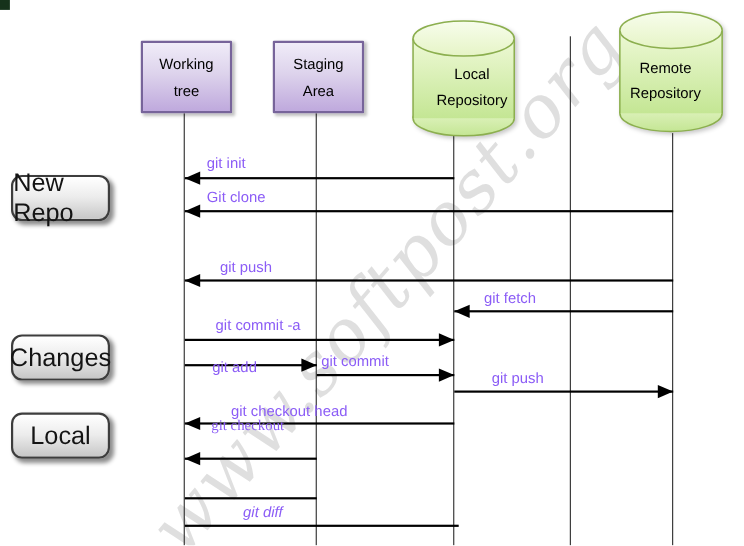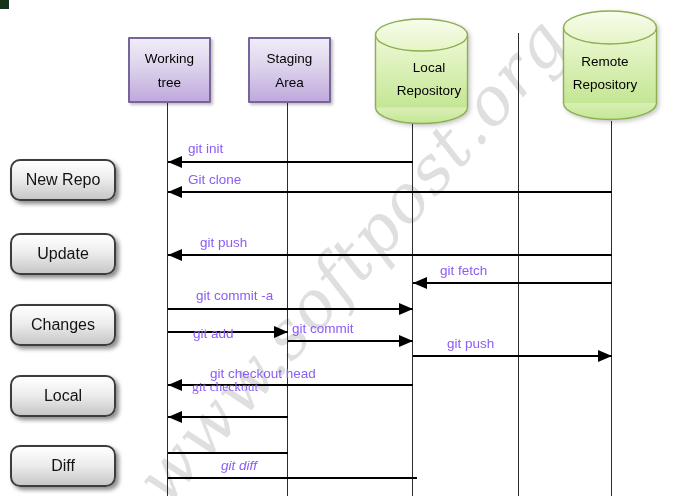--- a/index.html
+++ b/index.html
@@ -48,25 +48,25 @@
   
   .cyl{position:absolute;z-index:4;filter:drop-shadow(2.5px 2px 2px rgba(0,0,0,0.22));}
   .cyl svg{display:block;}
   .cyl .cyl-text{
     position:absolute;left:0;right:0;top:0;bottom:0;
     display:flex;flex-direction:column;align-items:center;justify-content:center;
     gap:8px;padding-top:14px;font-size:13.5px;
   }
   
   .btn{
-    position:absolute;left:10px;width:106px;height:42px;box-sizing:border-box;
+    position:absolute;left:10px;width:90px;height:42px;box-sizing:border-box;
     border:2px solid #3d3d3d;border-radius:10px;
     background:linear-gradient(#ffffff, #ececec 48%, #c7c7c7);
     display:flex;align-items:center;justify-content:center;
-    font-size:16px;color:#141414;z-index:4;cursor:pointer;
+    font-size:23px;color:#141414;z-index:4;cursor:pointer;
     box-shadow:3px 3px 4px rgba(0,0,0,0.45);
   }
 </style>
 </head>
 <body>
 
 <div class="stage">
 
   <div class="watermark">www.softpost.org</div>
 
@@ -131,31 +131,25 @@
     </svg>
     <div class="cyl-text">
       <span>Remote</span>
       <span>Repository</span>
     </div>
   </div>
 
   <div class="btn" style="top:159px;">
     <span>New Repo</span>
   </div>
-  <div class="btn" style="top:233px;">
-    <span>Update</span>
-  </div>
   <div class="btn" style="top:304px;">
     <span>Changes</span>
   </div>
   <div class="btn" style="top:375px;">
     <span>Local</span>
-  </div>
-  <div class="btn" style="top:445px;">
-    <span>Diff</span>
   </div>
 
   <span class="msg-label" style="left:188px;top:141px;">git init</span>
   <div class="msg-line head-left" style="left:168px;top:161px;width:245px;"></div>
 
   <span class="msg-label" style="left:188px;top:172px;text-align:center;">Git clone</span>
   <div class="msg-line head-left" style="left:168px;top:191px;width:444px;"></div>
 
   <span class="msg-label" style="left:200px;top:235px;">git push</span>
   <div class="msg-line head-left" style="left:168px;top:254px;width:444px;"></div>

